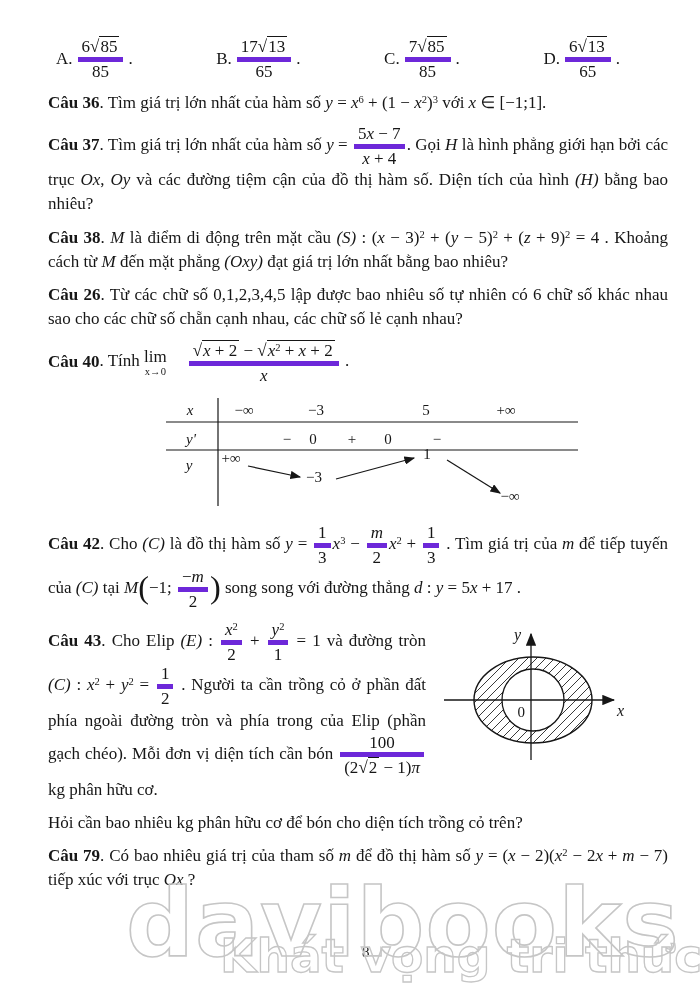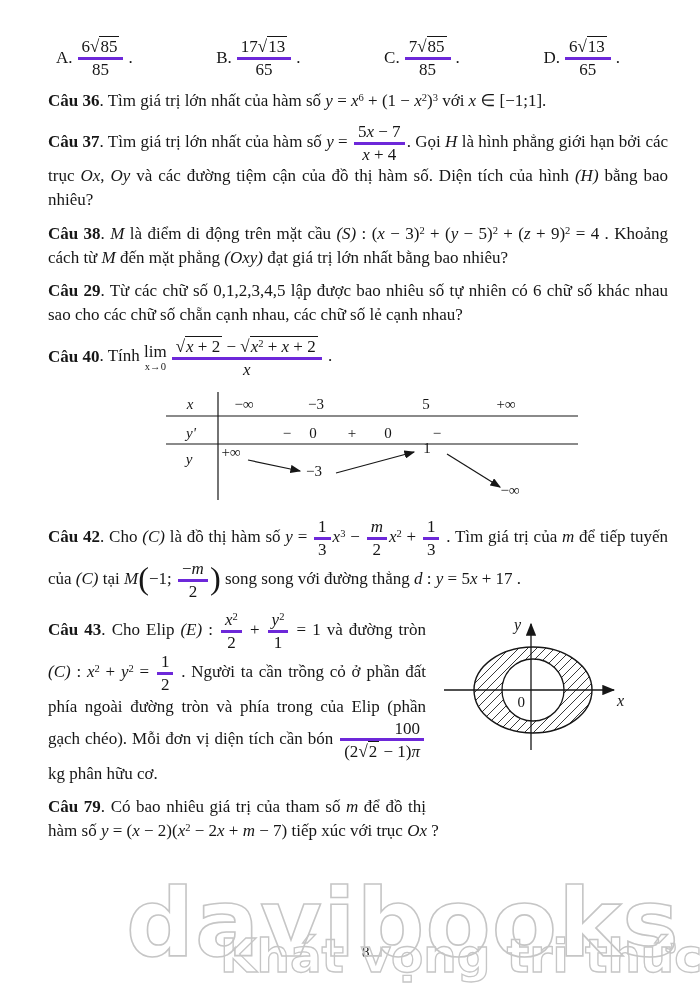--- a/index.html
+++ b/index.html
@@ -8,30 +8,30 @@
          position:relative; overflow:hidden; }
   .content { position:absolute; left:48px; top:36px; width:620px; z-index:1; }
 
   .para { text-align:justify; line-height:1.42; margin-bottom:9px; }
   .mi { font-style:italic; }
   .mb { font-weight:bold;margin-top:16px; }
   sup { font-size:0.62em; vertical-align:0.5em; line-height:0; }
 
   .frac { display:inline-block; text-align:center; vertical-align:middle;
           margin:0 2px; line-height:1.15; }
-  .frac .fn { display:block; border-bottom:3px solid #6d28d9; padding:0 4px;text-align:right; }
+  .frac .fn { display:block; border-bottom:5px solid #6d28d9; padding:0 4px; }
   .frac .fd { display:block; padding:0 4px; }
 
   .sqrt { white-space:nowrap; }
   .sqrt .sqsym { font-style:normal; }
   .sqrt .rad { display:inline-block; border-top:1px solid #161616;
                padding:0 2px 0 1px; line-height:1.15; }
 
   .lim { display:inline-block; text-align:center; vertical-align:middle;
-         line-height:1; margin-right:3px; }
+         line-height:1; margin-right:20px; }
   .lim span { display:block; }
   .lim .lu { font-size:0.62em; margin-top:2px; }
 
   .bigp { font-size:1.9em; line-height:0; vertical-align:-0.15em; font-weight:400; }
 
   .options { display:flex; justify-content:space-between; padding:0 48px 0 8px;
              margin-bottom:10px; }
   .option { display:inline-flex; align-items:center; gap:3px; white-space:nowrap; }
 
   .bbt-wrap { margin:2px 0 8px 116px; }
@@ -72,21 +72,21 @@
         </span> .</span>
     <span class="option">D.  <span class="frac">
           <span class="fn">6<span class="sqrt"><span class="sqsym">√</span><span class="rad">13</span></span></span>
           <span class="fd">65</span>
         </span> .</span>
   </div>
 
   <div class="para"><span class="mb">Câu 36</span>. Tìm giá trị lớn nhất của hàm số <span class="mi">y</span> = <span class="mi">x</span><sup>6</sup> + (1 − <span class="mi">x</span><sup>2</sup>)<sup>3</sup> với <span class="mi">x</span> ∈ [−1;1].</div>
   <div class="para"><span class="mb">Câu 37</span>. Tìm giá trị lớn nhất của hàm số <span class="mi">y</span> = <span class="frac"><span class="fn">5<span class="mi">x</span> − 7</span><span class="fd"><span class="mi">x</span> + 4</span></span>. Gọi <span class="mi">H</span> là hình phẳng giới hạn bởi các trục <span class="mi">Ox</span>, <span class="mi">Oy</span> và các đường tiệm cận của đồ thị hàm số. Diện tích của hình <span class="mi">(H)</span> bằng bao nhiêu?</div>
   <div class="para"><span class="mb">Câu 38</span>. <span class="mi">M</span> là điểm di động trên mặt cầu <span class="mi">(S)</span> : (<span class="mi">x</span> − 3)<sup>2</sup> + (<span class="mi">y</span> − 5)<sup>2</sup> + (<span class="mi">z</span> + 9)<sup>2</sup> = 4 . Khoảng cách từ <span class="mi">M</span> đến mặt phẳng <span class="mi">(Oxy)</span> đạt giá trị lớn nhất bằng bao nhiêu?</div>
-  <div class="para"><span class="mb">Câu 29</span>. Từ các chữ số 0,1,2,3,4,5 lập được bao nhiêu số tự nhiên có 6 chữ số khác nhau sao cho các chữ số chẵn cạnh nhau, các chữ số lẻ cạnh nhau?</div>
+  <div class="para"><span class="mb">Câu 26</span>. Từ các chữ số 0,1,2,3,4,5 lập được bao nhiêu số tự nhiên có 6 chữ số khác nhau sao cho các chữ số chẵn cạnh nhau, các chữ số lẻ cạnh nhau?</div>
   <div class="para"><span class="mb">Câu 40</span>. Tính <span class="lim"><span>lim</span><span class="lu">x→0</span></span><span class="frac"><span class="fn"><span class="sqrt"><span class="sqsym">√</span><span class="rad"><span class="mi">x</span> + 2</span></span> − <span class="sqrt"><span class="sqsym">√</span><span class="rad"><span class="mi">x</span><sup>2</sup> + <span class="mi">x</span> + 2</span></span></span><span class="fd"><span class="mi">x</span></span></span> .</div>
 
   <div class="bbt-wrap">
     <svg id="bbt" width="416" height="116" viewBox="0 0 416 116">
         <defs>
           <marker id="arrT" markerWidth="9" markerHeight="7" refX="8" refY="3.5" orient="auto">
             <path d="M0,0 L9,3.5 L0,7 Z" fill="#161616"></path>
           </marker>
         </defs>
         <line x1="54" y1="4" x2="54" y2="112" stroke="#161616" stroke-width="1.2"></line>
@@ -133,18 +133,19 @@
           <line x1="4" y1="80" x2="174" y2="80" stroke="#161616" stroke-width="1.3" marker-end="url(#arrF)"></line>
           <line x1="91" y1="140" x2="91" y2="14" stroke="#161616" stroke-width="1.3" marker-end="url(#arrF)"></line>
           <text x="81" y="20" text-anchor="end" font-size="16" font-style="italic">y</text>
           <text x="177" y="96" text-anchor="start" font-size="16" font-style="italic">x</text>
           <text x="85" y="97" text-anchor="end" font-size="15">0</text>
         </svg>
     </div>
     <div class="para"><span class="mb">Câu 43</span>. Cho Elip <span class="mi">(E)</span> : <span class="frac"><span class="fn"><span class="mi">x</span><sup>2</sup></span><span class="fd">2</span></span> + <span class="frac"><span class="fn"><span class="mi">y</span><sup>2</sup></span><span class="fd">1</span></span> = 1 và đường tròn <span class="mi">(C)</span> : <span class="mi">x</span><sup>2</sup> + <span class="mi">y</span><sup>2</sup> = <span class="frac"><span class="fn">1</span><span class="fd">2</span></span> . Người ta cần trồng cỏ ở phần đất phía ngoài đường tròn và phía trong của Elip (phần gạch chéo). Mỗi đơn vị diện tích cần bón <span class="frac"><span class="fn">100</span><span class="fd">(2<span class="sqrt"><span class="sqsym">√</span><span class="rad">2</span></span> − 1)<span class="mi">π</span></span></span> kg phân hữu cơ.</div>
   </div>
 
+  <div class="para clear">Hỏi cần bao nhiêu kg phân hữu cơ để bón cho diện tích trồng cỏ trên?</div>
   <div class="para"><span class="mb">Câu 79</span>. Có bao nhiêu giá trị của tham số <span class="mi">m</span> để đồ thị hàm số <span class="mi">y</span> = (<span class="mi">x</span> − 2)(<span class="mi">x</span><sup>2</sup> − 2<span class="mi">x</span> + <span class="mi">m</span> − 7) tiếp xúc với trục <span class="mi">Ox</span> ?</div>
 </div>
 
 <div class="watermark-main">davibooks</div>
 <div class="watermark-sub">Khát vọng tri thức</div>
 <div class="page-number">8</div>
 
 </body></html>

